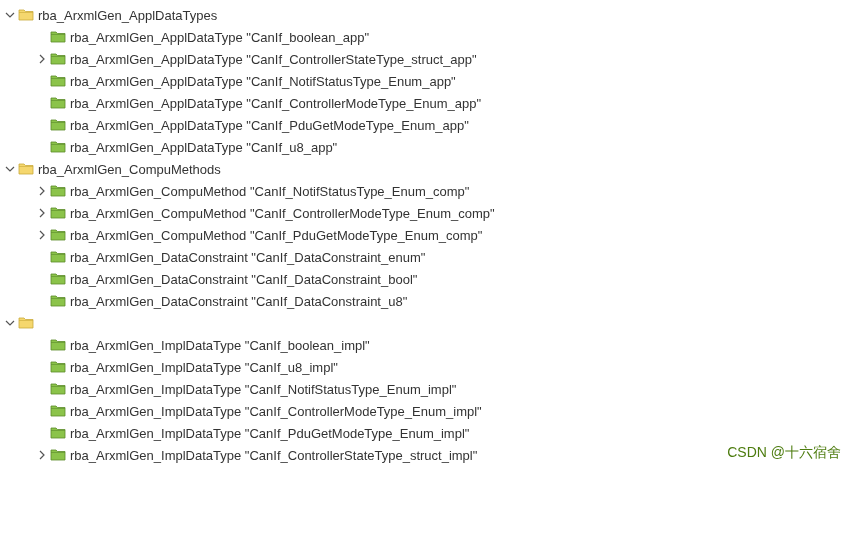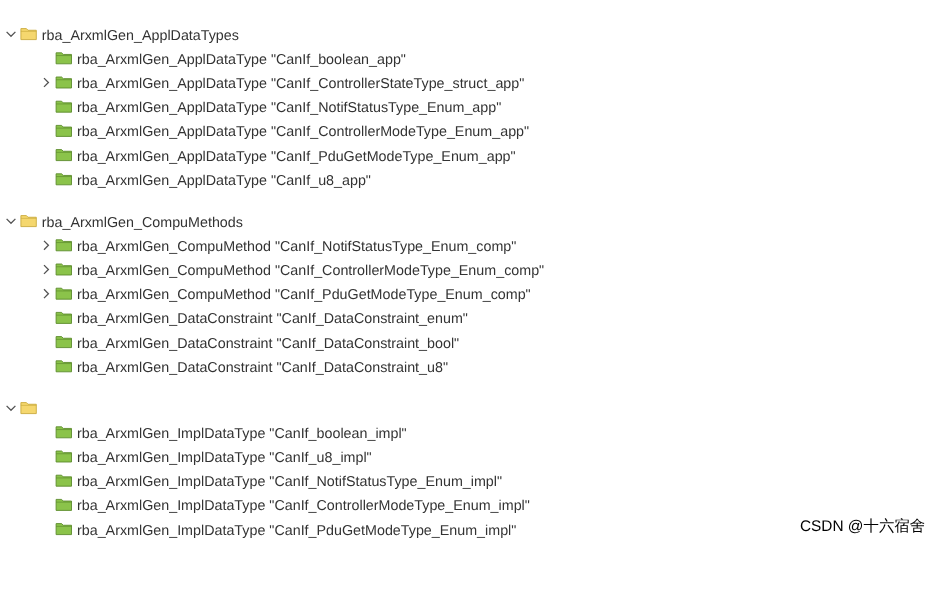--- a/index.html
+++ b/index.html
@@ -16,21 +16,21 @@
       width: 859px;
       position: relative;
     }
     .tree-row {
       display: flex;
       align-items: center;
       height: 22px;
       white-space: nowrap;
       cursor: default;
     }
-    .indent-0 { padding-left: 2px; margin-top: 16px; }
+    .indent-0 { padding-left: 2px; }
     .indent-1 { padding-left: 34px; }
     .toggle {
       width: 16px;
       height: 16px;
       display: inline-flex;
       align-items: center;
       justify-content: center;
       flex-shrink: 0;
       color: #666;
       font-size: 10px;
@@ -48,21 +48,21 @@
       margin-right: 4px;
       flex-shrink: 0;
     }
     .label-text {
       color: #333;
     }
     .watermark {
       position: absolute;
       bottom: 8px;
       right: 18px;
-      color: #000000;
+      color: #4d7c0f;
       font-size: 14px;
       font-family: Arial, sans-serif;
     }
   </style>
 </head>
 <body>
 
 <div id="tree-root">
     <div class="tree-row indent-0">
       <span class="toggle">
@@ -244,15 +244,27 @@
       <span class="label-text">rba_ArxmlGen_ImplDataType "CanIf_ControllerModeType_Enum_impl"</span>
     </div>
     <div class="tree-row indent-1">
       <span class="toggle-spacer"></span>
       <span class="folder-icon"><svg viewBox="0 0 16 14" width="16" height="14">
           <path d="M1 2 L6 2 L7.5 3.5 L15 3.5 L15 12 L1 12 Z" fill="#8bc34a" stroke="#5a8a2a" stroke-width="0.8"></path>
           <path d="M1 4.5 L15 4.5" stroke="#5a8a2a" stroke-width="0.6"></path>
         </svg></span>
       <span class="label-text">rba_ArxmlGen_ImplDataType "CanIf_PduGetModeType_Enum_impl"</span>
     </div>
+    <div class="tree-row indent-1">
+      <span class="toggle">
+        <svg viewBox="0 0 10 10" width="10" height="10">
+          <path d="M3 1 L7 5 L3 9" fill="none" stroke="#555" stroke-width="1.2"></path>
+        </svg>
+      </span>
+      <span class="folder-icon"><svg viewBox="0 0 16 14" width="16" height="14">
+          <path d="M1 2 L6 2 L7.5 3.5 L15 3.5 L15 12 L1 12 Z" fill="#8bc34a" stroke="#5a8a2a" stroke-width="0.8"></path>
+          <path d="M1 4.5 L15 4.5" stroke="#5a8a2a" stroke-width="0.6"></path>
+        </svg></span>
+      <span class="label-text">rba_ArxmlGen_ImplDataType "CanIf_ControllerStateType_struct_impl"</span>
+    </div>
   </div>
 
 <div class="watermark">CSDN @十六宿舍</div>
 
 </body></html>

